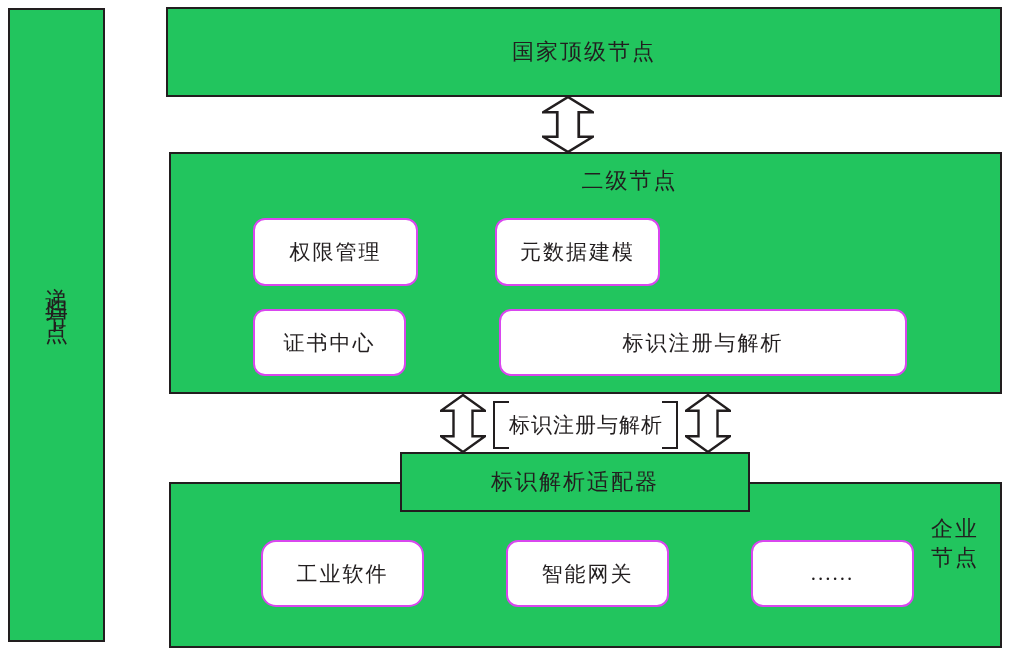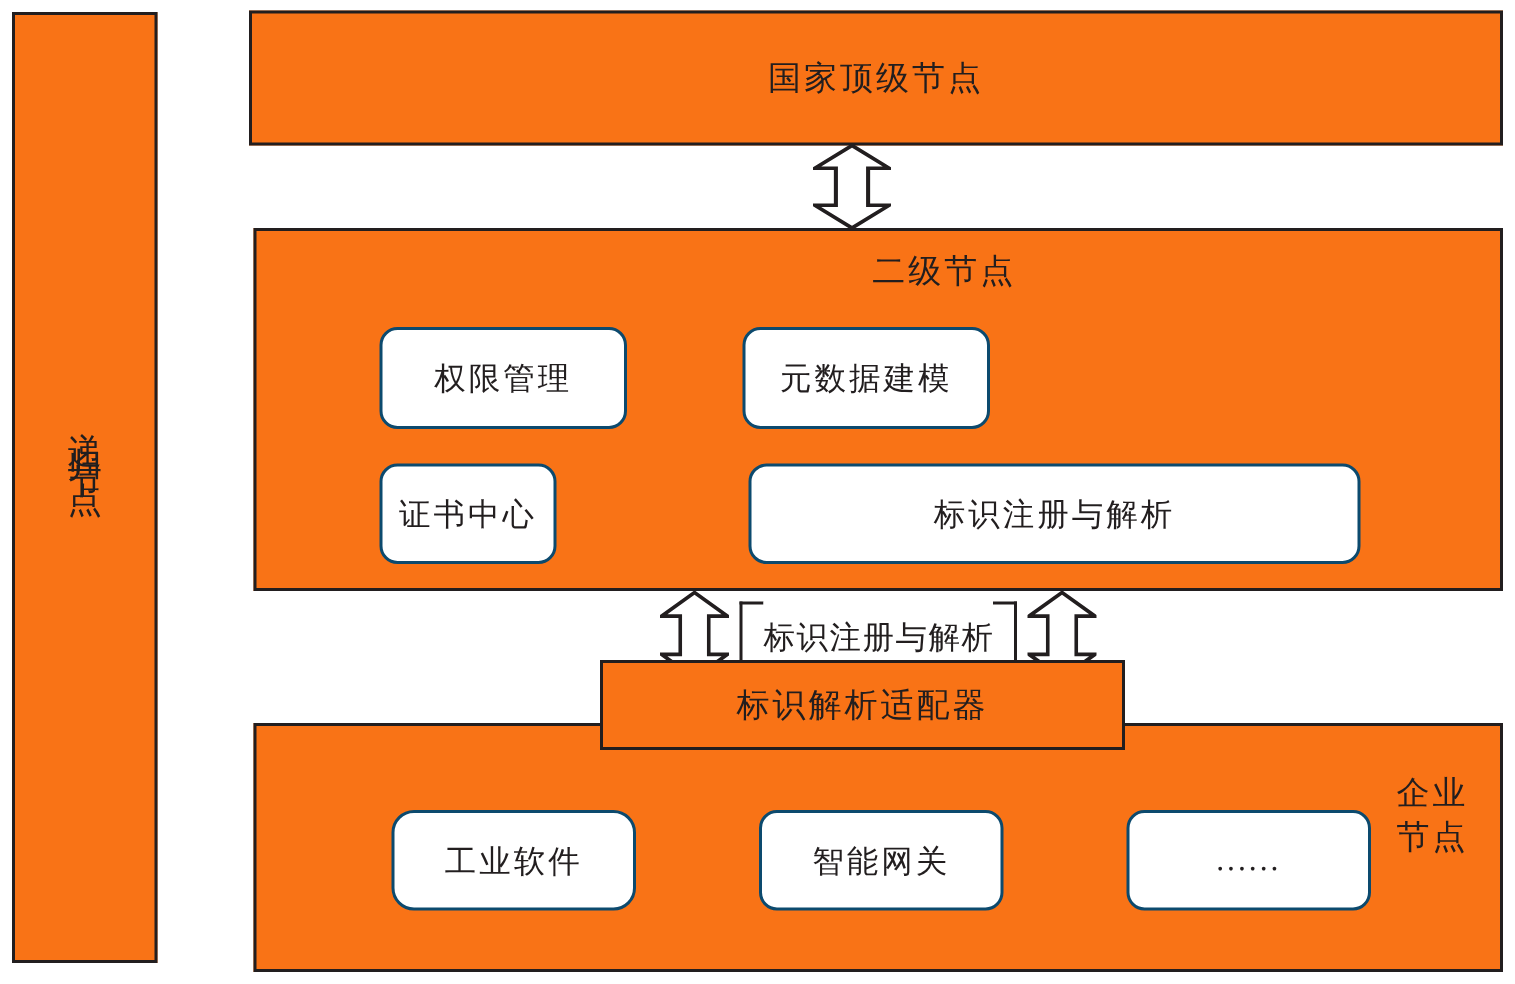--- a/index.html
+++ b/index.html
@@ -2,28 +2,28 @@
 <html><head>
 <meta charset="utf-8">
 <style>
   html,body { margin:0; padding:0; background:#ffffff; }
   .canvas {
     position:relative; width:1010px; height:656px; background:#ffffff;
     font-family:"Liberation Serif","DejaVu Serif",serif; color:#221e1f;
     overflow:hidden;
   }
   .box {
-    position:absolute; box-sizing:border-box; background:#f97316;
+    position:absolute; box-sizing:border-box; background:#22c55e;
     border:2.5px solid #221e1f;
   }
   .center { display:flex; align-items:center; justify-content:center; }
   .big-label { font-size:22px; letter-spacing:2px; }
   .rounded {
     position:absolute; box-sizing:border-box; background:#ffffff;
-    border:2px solid #0c4a6e; border-radius:12px;
+    border:2px solid #d946ef; border-radius:12px;
     display:flex; align-items:center; justify-content:center;
     font-size:21px; letter-spacing:2px;
   }
   .vtext {
     writing-mode:vertical-rl; text-orientation:upright;
     font-size:23px; letter-spacing:11px; transform:translateY(-34px);
   }
   .box-title {
     position:absolute; top:12px; left:0; width:100%; text-align:center;
     font-size:22px; letter-spacing:2px;padding-left:44px;
@@ -67,21 +67,21 @@
 
   <div class="box" style="left:169px; top:152px; width:833px; height:242px;">
     <div class="box-title">二级节点</div>
 
     <div class="rounded" style="left:82px; top:64px; width:165px; height:68px;">
       <span>权限管理</span>
     </div>
     <div class="rounded" style="left:324px; top:64px; width:165px; height:68px;">
       <span>元数据建模</span>
     </div>
-    <div class="rounded" style="left:82px; top:155px; width:118px; height:67px;justify-content:center;">
+    <div class="rounded" style="left:82px; top:155px; width:153px; height:67px;justify-content:center;">
       <span>证书中心</span>
     </div>
     <div class="rounded" style="left:328px; top:155px; width:408px; height:67px;">
       <span>标识注册与解析</span>
     </div>
   </div>
 
   <svg class="arrow" style="left:440px; top:394px;" width="46" height="59" viewBox="0 0 46 58" preserveAspectRatio="none">
     <path d="M23 1 L45 16.5 L32.5 16.5 L32.5 41.5 L45 41.5 L23 57 L1 41.5 L13.5 41.5 L13.5 16.5 L1 16.5 Z" fill="#ffffff" stroke="#221e1f" stroke-width="2.4"></path>
   </svg>
@@ -103,17 +103,17 @@
       <span>工业软件</span>
     </div>
     <div class="rounded" style="left:335px; top:56px; width:163px; height:67px;align-items:center;">
       <span>智能网关</span>
     </div>
     <div class="rounded" style="left:580px; top:56px; width:163px; height:67px;">
       <span>......</span>
     </div>
   </div>
 
-  <div class="box center" style="left:400px; top:440px; width:350px; height:60px; z-index:3;">
+  <div class="box center" style="left:400px; top:452px; width:350px; height:60px; z-index:3;">
     <span class="big-label">标识解析适配器</span>
   </div>
 
 </div>
 
 </body></html>

